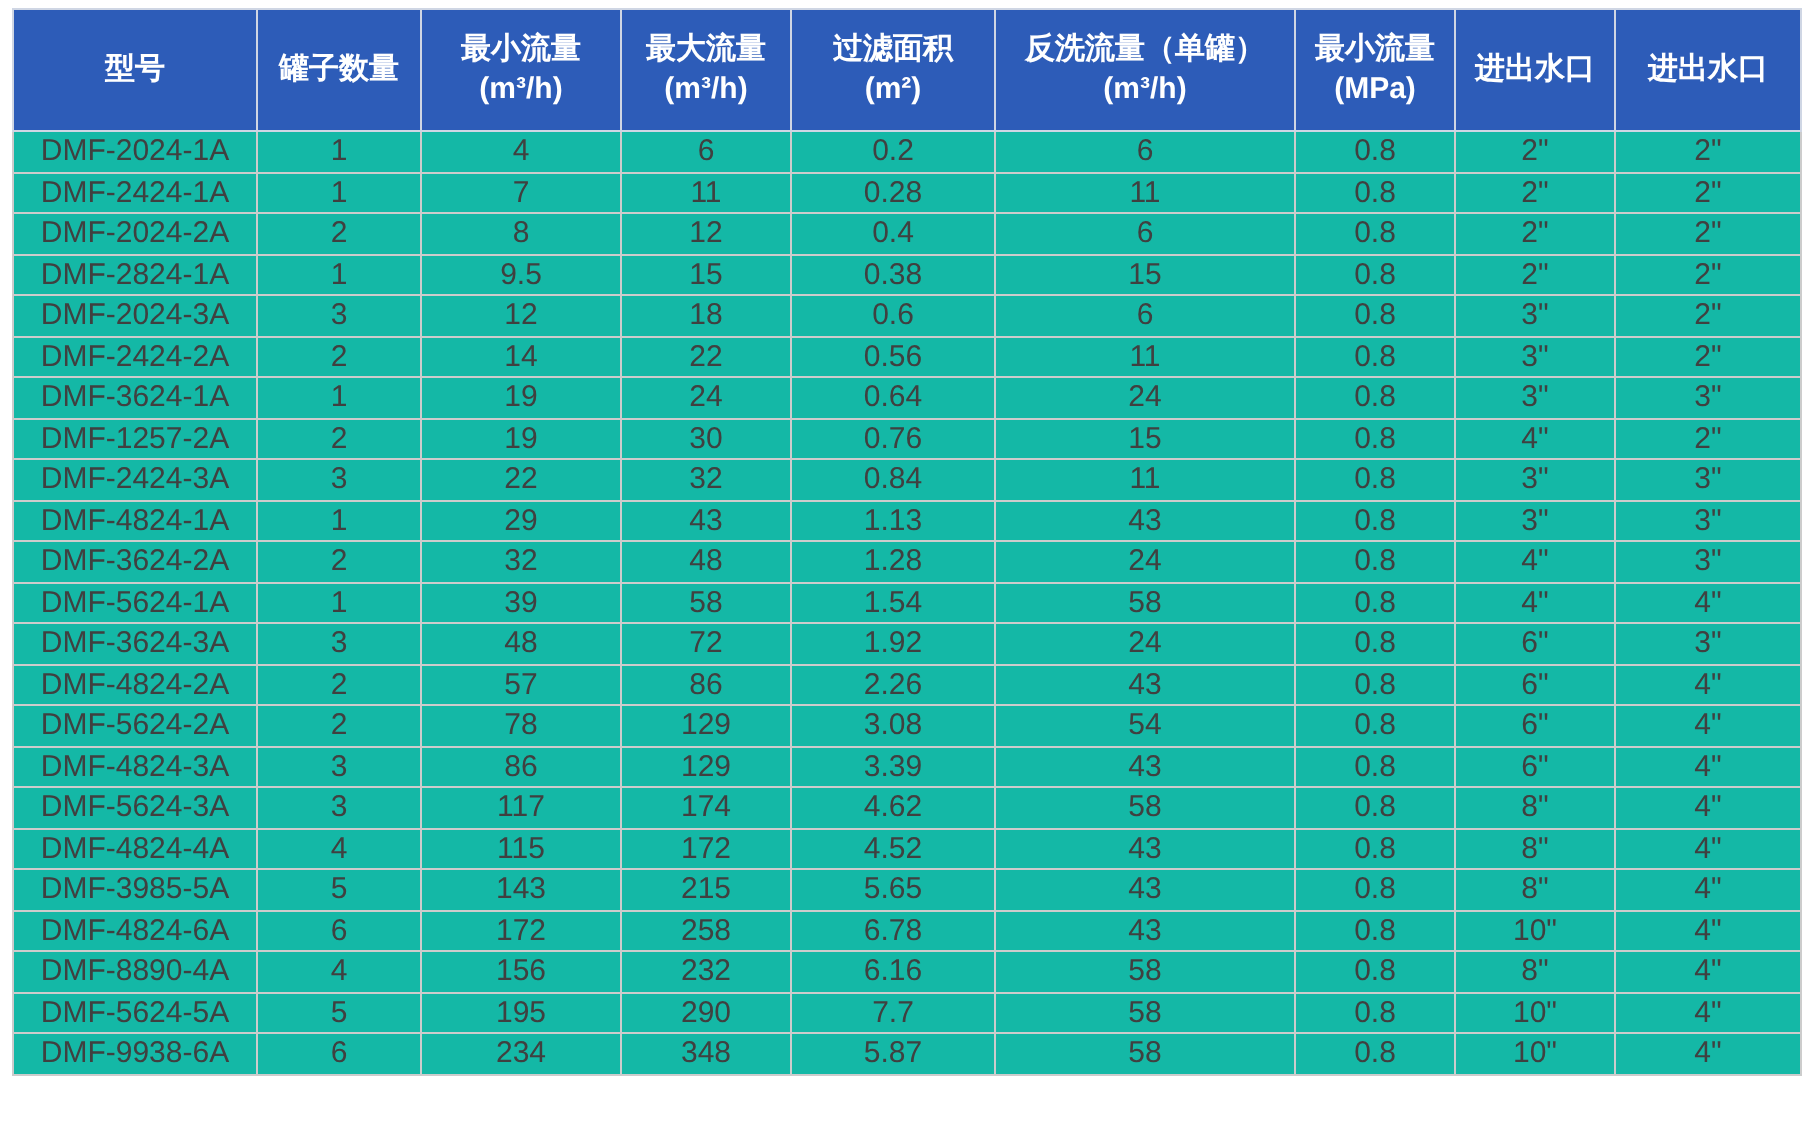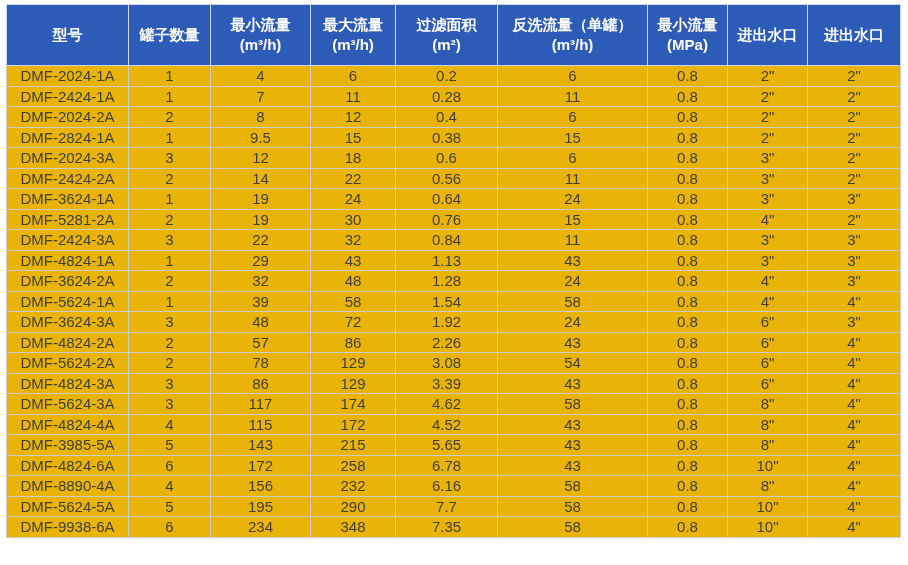--- a/index.html
+++ b/index.html
@@ -33,21 +33,21 @@
     color: var(--body-text, #404040);
     height: 19.5px;
     line-height: 19.5px;
     text-align: center;
     vertical-align: middle;
     border: 1px solid var(--grid, #cccccc);
     padding: 0;
     white-space: nowrap;
     overflow: hidden;
   }
-  tbody tr { background: #eab308; }
+  tbody tr { background: #14b8a6; }
 </style>
 </head>
 <body>
 
 <div class="table-wrap">
   <table>
     <colgroup>
       <col style="width:122px">
         <col style="width:82px">
         <col style="width:100px">
@@ -171,21 +171,21 @@
         <td>1</td>
         <td>19</td>
         <td>24</td>
         <td>0.64</td>
         <td>24</td>
         <td>0.8</td>
         <td>3"</td>
         <td>3"</td>
       </tr>
         <tr>
-        <td>DMF-5281-2A</td>
+        <td>DMF-1257-2A</td>
         <td>2</td>
         <td>19</td>
         <td>30</td>
         <td>0.76</td>
         <td>15</td>
         <td>0.8</td>
         <td>4"</td>
         <td>2"</td>
       </tr>
         <tr>
@@ -340,21 +340,21 @@
         <td>58</td>
         <td>0.8</td>
         <td>10"</td>
         <td>4"</td>
       </tr>
         <tr>
         <td>DMF-9938-6A</td>
         <td>6</td>
         <td>234</td>
         <td>348</td>
-        <td>7.35</td>
+        <td>5.87</td>
         <td>58</td>
         <td>0.8</td>
         <td>10"</td>
         <td>4"</td>
       </tr>
       </tbody>
   </table>
 </div>
 
 </body></html>

